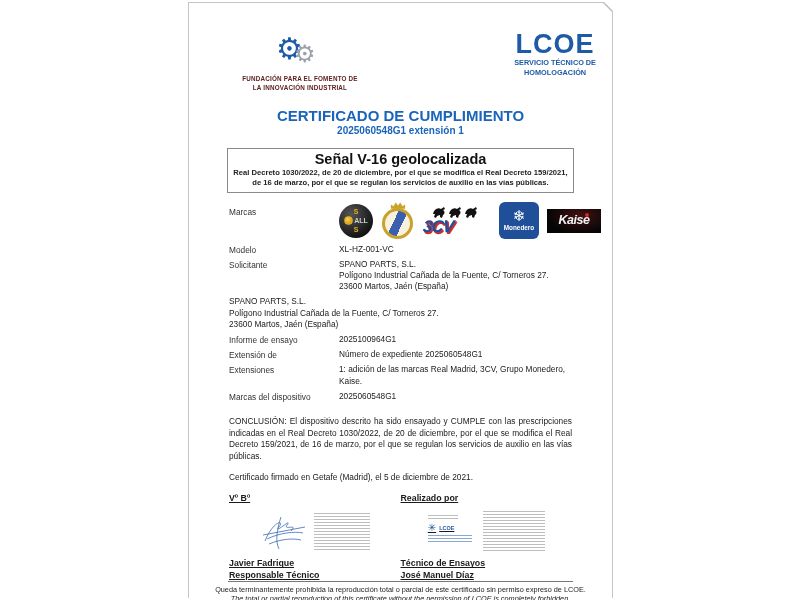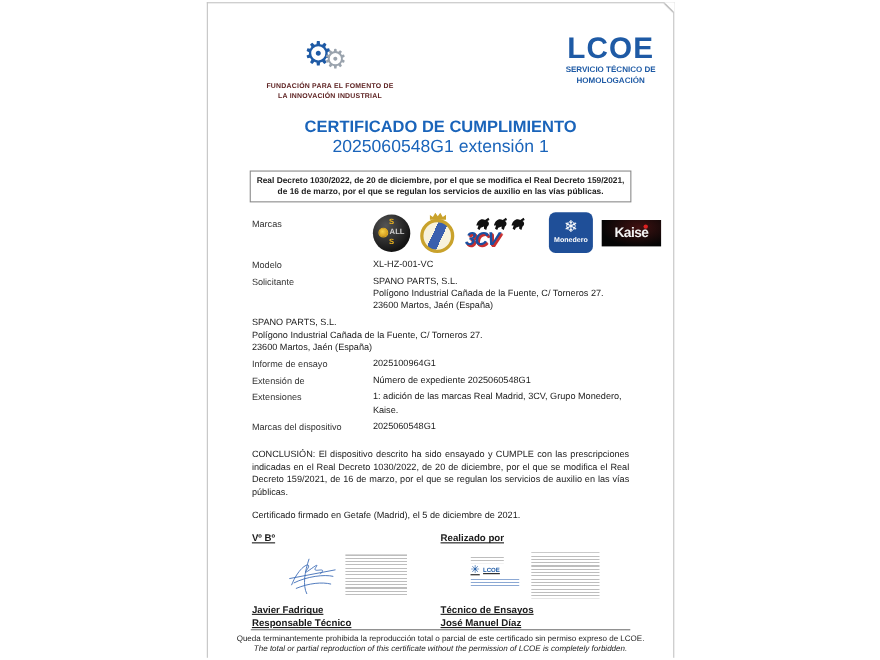--- a/index.html
+++ b/index.html
@@ -21,21 +21,21 @@
   .gear-a { position:absolute; left:6px; top:0; font-size:30px; color:#1e5aa5; }
   .gear-b { position:absolute; left:24px; top:9px; font-size:24px; color:#9aa3ad; }
   .found-txt { font-size:6.3px; font-weight:bold; color:#5c2020; letter-spacing:.2px; line-height:1.35; margin-top:2px; }
   .lcoe { text-align:center; padding-right:2px; }
   .lcoe-big { font-size:27px; font-weight:bold; color:#1e5aa5; letter-spacing:1px; line-height:1; }
   .lcoe-sub { font-size:7.3px; font-weight:bold; color:#1e5aa5; line-height:1.35; }
 
   
   .title { text-align:center; margin-top:15px; color:#1a64ba; }
   .title-l1 { font-size:15px; font-weight:bold; }
-  .title-l2 { font-size:16px; font-weight:normal; margin-top:1px; }
+  .title-l2 { font-size:10px; font-weight:bold; margin-top:1px; }
 
   
   .subject { width:347px; margin:12px auto 0; border:1px solid #8a8a8a; text-align:center; padding:2px 5px 4px; }
   .subject-title { font-size:14.5px; font-weight:bold; color:#111; }
   .subject-sub { font-size:7.6px; font-weight:bold; color:#222; line-height:1.3; margin-top:1px; }
 
   
   .rows { padding:0 40px; margin-top:13px; }
   .frow { display:flex; margin-bottom:4px; }
   .flabel { flex:0 0 110px; font-size:8.3px; color:#333; padding-top:1px; }
@@ -62,21 +62,21 @@
   .cv3 svg { position:absolute; top:0; left:8px; }
   .cv3-txt { position:absolute; bottom:0; left:0; font-size:17px; font-weight:900; font-style:italic;
     color:#1b4fa0; letter-spacing:-1px; transform:skewX(-6deg);
     text-shadow:1px 1px 0 #c83030, 1.7px 1.7px 0 #c83030; }
   .mon { width:40px; height:37px; border-radius:6px; background:#1f4f98; display:flex; flex-direction:column;
     align-items:center; justify-content:center; }
   .mon-flake { color:#fff; font-size:15px; line-height:1; }
   .mon-txt { color:#fff; font-size:6.4px; font-weight:bold; margin-top:1px; }
   .kaise { position:relative; width:54px; height:24px; align-self:center;
     background:radial-gradient(ellipse at 62% 28%, #401212, #050505 72%);
-    display:flex; align-items:center; justify-content:center; }
+    display:flex; align-items:center; justify-content:center;font-style:italic; }
   .kaise-txt { color:#f2f2f2; font-size:12.5px; font-weight:900; letter-spacing:-.5px; }
   .kaise-dot { position:absolute; top:4px; right:12px; width:4px; height:4px; border-radius:50%; background:#d22; }
 
   
   .conclusion { padding:0 40px; margin-top:10px; font-size:8.3px; line-height:1.4; text-align:justify; }
   .signedline { padding:0 40px; margin-top:10px; font-size:8.3px; }
 
   
   .sigs { display:flex; margin-top:11px; padding:0 40px; }
   .sig-col { flex:1; text-align:left;text-decoration:underline; }
@@ -120,20 +120,21 @@
         <div class="lcoe-sub">HOMOLOGACIÓN</div>
       </div>
     </div>
 
     <div class="title">
       <div class="title-l1">CERTIFICADO DE CUMPLIMIENTO</div>
       <div class="title-l2">2025060548G1 extensión 1</div>
     </div>
 
     <div class="subject">
+      <div class="subject-title">Señal V-16 geolocalizada</div>
       <div class="subject-sub">Real Decreto 1030/2022, de 20 de diciembre, por el que se modifica el Real Decreto 159/2021, de 16 de marzo, por el que se regulan los servicios de auxilio en las vías públicas.</div>
     </div>
 
     <div class="rows">
 
       <div class="frow">
         <div class="flabel">Marcas</div>
         <div class="fval">
           <div class="brands">
             <div class="sos-ball">

